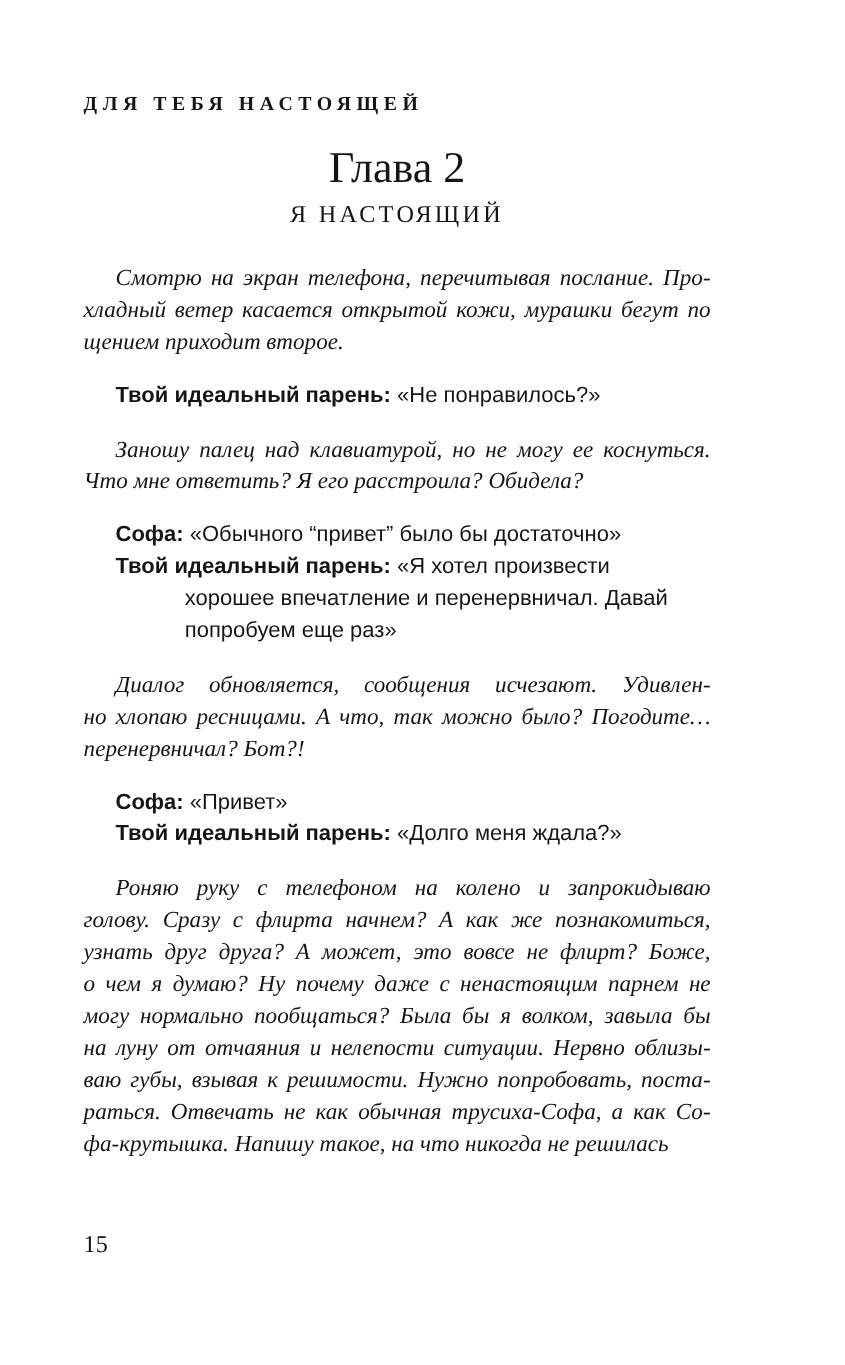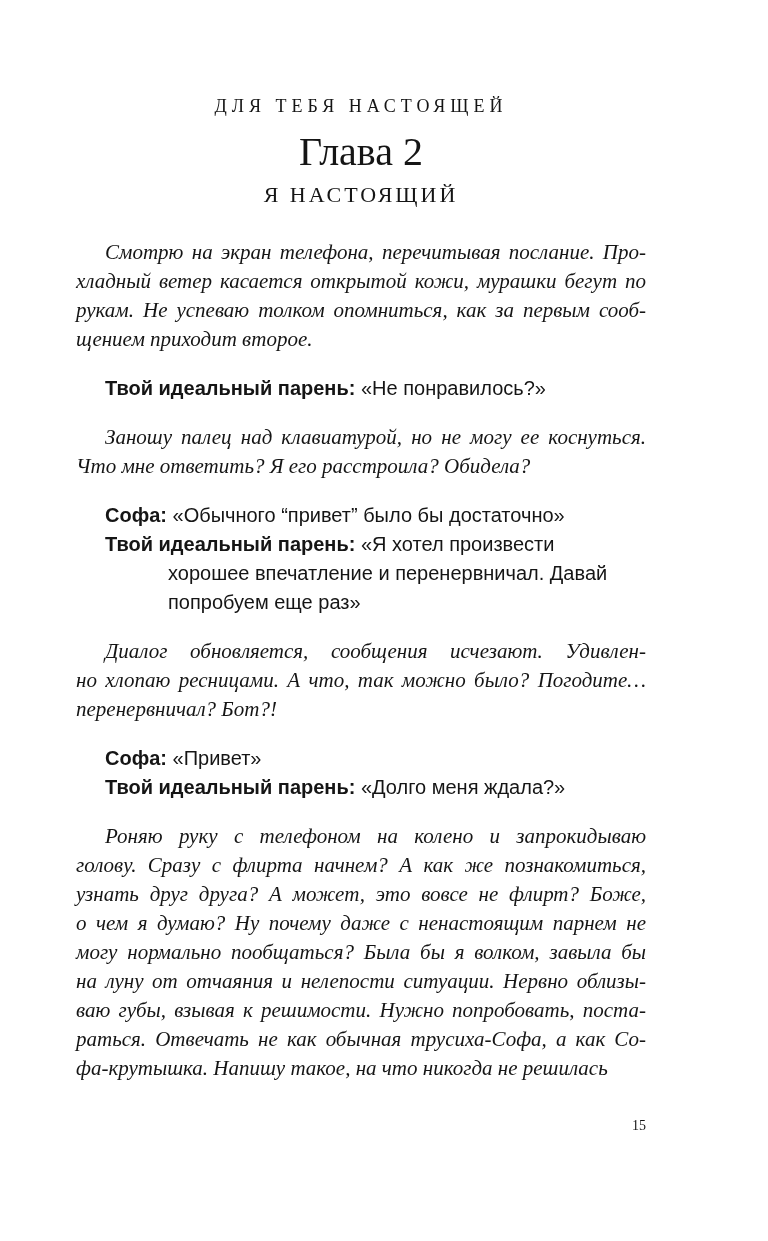--- a/index.html
+++ b/index.html
@@ -7,27 +7,26 @@
     position: relative;
     width: 768px;
     height: 1241px;
     background: #ffffff;
     color: #151515;
     font-family: "Liberation Serif", serif;
     overflow: hidden;
   }
   .running-head {
     position: absolute;
-    top: 96px;
+    top: 84px;
     left: 76px;
     width: 570px;
-    text-align: center;
     font-size: 18px;
     letter-spacing: 5px;
-    font-weight: 400;
+    font-weight: 700;
   }
   .chapter-num {
     position: absolute;
     top: 129px;
     left: 76px;
     width: 570px;
     text-align: center;
     font-size: 40px;
     line-height: 46px;
   }
@@ -60,36 +59,35 @@
     line-height: 29px;
     padding-left: 29px;
   }
   .dline .speaker { font-weight: bold; }
   .dcont { padding-left: 63px; }
   .page-number {
     position: absolute;
     top: 1118px;
     left: 76px;
     width: 570px;
-    text-align: right;
-    font-size: 14px;
+    text-align: left;
+    font-size: 22px;
   }
 </style>
 </head>
 <body>
 
 <div class="page">
   <div class="running-head">ДЛЯ ТЕБЯ НАСТОЯЩЕЙ</div>
   <div class="chapter-num">Глава 2</div>
   <div class="chapter-title">Я НАСТОЯЩИЙ</div>
   <div class="text-block">
       <div class="para">
         <div class="pline just ind">Смотрю на экран телефона, перечитывая послание. Про-</div>
         <div class="pline just">хладный ветер касается открытой кожи, мурашки бегут по</div>
-        <div class="pline just">рукам. Не успеваю толком опомниться, как за первым сооб-</div>
         <div class="pline">щением приходит второе.</div>
       </div>
       <div class="dialogue">
         <div class="dline"><span class="speaker">Твой идеальный парень:</span><span class="dtext">&nbsp;«Не понравилось?»</span></div>
       </div>
       <div class="para">
         <div class="pline just ind">Заношу палец над клавиатурой, но не могу ее коснуться.</div>
         <div class="pline">Что мне ответить? Я его расстроила? Обидела?</div>
       </div>
       <div class="dialogue">

